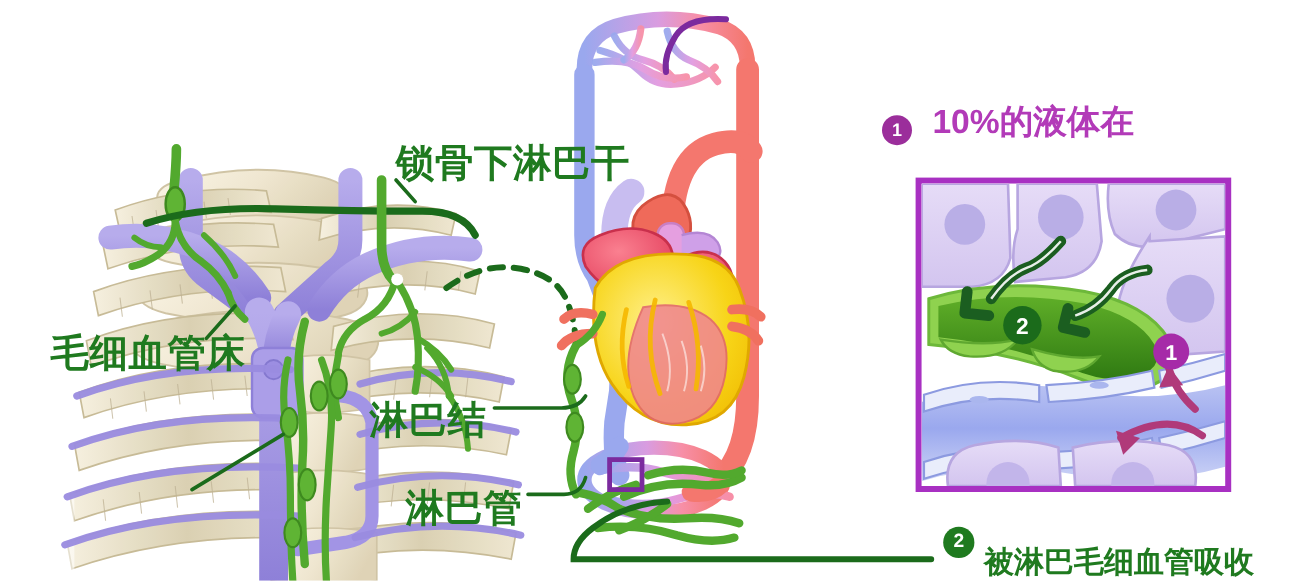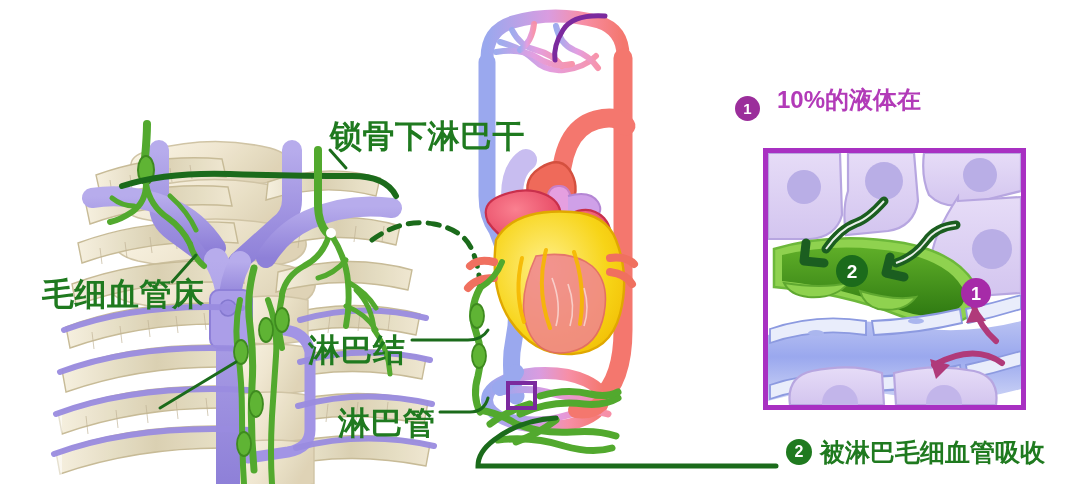--- a/index.html
+++ b/index.html
@@ -6,21 +6,21 @@
   body{width:1080px;height:484px;overflow:hidden;
        font-family:"Liberation Sans","DejaVu Sans",sans-serif;}
   #stage{position:relative;width:1080px;height:484px;background:#ffffff;}
   #stage svg.layer{position:absolute;left:0;top:0;width:1080px;height:484px;}
 
   .lbl{position:absolute;white-space:nowrap;font-weight:700;line-height:1.18;}
   .lbl-green{color:#1f7a1f;font-size:32px;letter-spacing:.5px;}
   .title-pink{position:absolute;white-space:nowrap;font-weight:700;font-size:30px;
       background:linear-gradient(90deg,#e8559f 0%,#d44bb0 35%,#a93ccd 70%,#8e35c9 100%);
       -webkit-background-clip:text;background-clip:text;color:transparent;}
-  .note-purple{position:absolute;white-space:nowrap;font-weight:700;font-size:24px;
+  .note-purple{position:absolute;white-space:nowrap;font-weight:700;font-size:28px;
       color:#b23ab8;line-height:1.3;text-align:center;}
   .badge{position:absolute;border-radius:50%;display:flex;align-items:center;
       justify-content:center;font-weight:700;color:#fff;}
   .badge-p{background:#9b2e9b;width:25px;height:25px;font-size:15px;}
   .bottom-note{position:absolute;white-space:nowrap;font-weight:700;font-size:25px;color:#1f7a1f;}
   .badge-g{background:#1f7a1f;width:26px;height:26px;font-size:16px;}
   #inset{position:absolute;box-sizing:border-box;overflow:hidden;}
 </style>
 </head>
 <body>
@@ -370,20 +370,20 @@
       <circle cx="208" cy="140" r="15" fill="#a62ba8"></circle>
       <text x="208" y="147" text-anchor="middle" font-family="Liberation Sans, sans-serif" font-size="18" font-weight="700" fill="#ffffff">1</text>
     </svg>
   </div>
 
 
   <div class="badge badge-p" style="left:735px;top:96px;">1</div>
   <div class="note-purple" style="left:777px;top:84px;">10%的液体在</div>
 
   <div class="badge badge-g" style="left:786px;top:452px;transform:translateY(-50%);">2</div>
-  <div class="bottom-note" style="left:820px;top:452px;transform:translateY(-50%);">被淋巴毛细血管吸收</div>
+  <div class="bottom-note" style="left:820px;top:468px;transform:translateY(-50%);">被淋巴毛细血管吸收</div>
 
   <div class="lbl lbl-green" style="left:330px;top:118px;">锁骨下淋巴干</div>
   <div class="lbl lbl-green" style="left:42px;top:276px;">毛细血管床</div>
   <div class="lbl lbl-green" style="left:338px;top:405px;">淋巴管</div>
   <div class="lbl lbl-green" style="left:308px;top:332px;">淋巴结</div>
 
 </div>
 
 </body></html>

